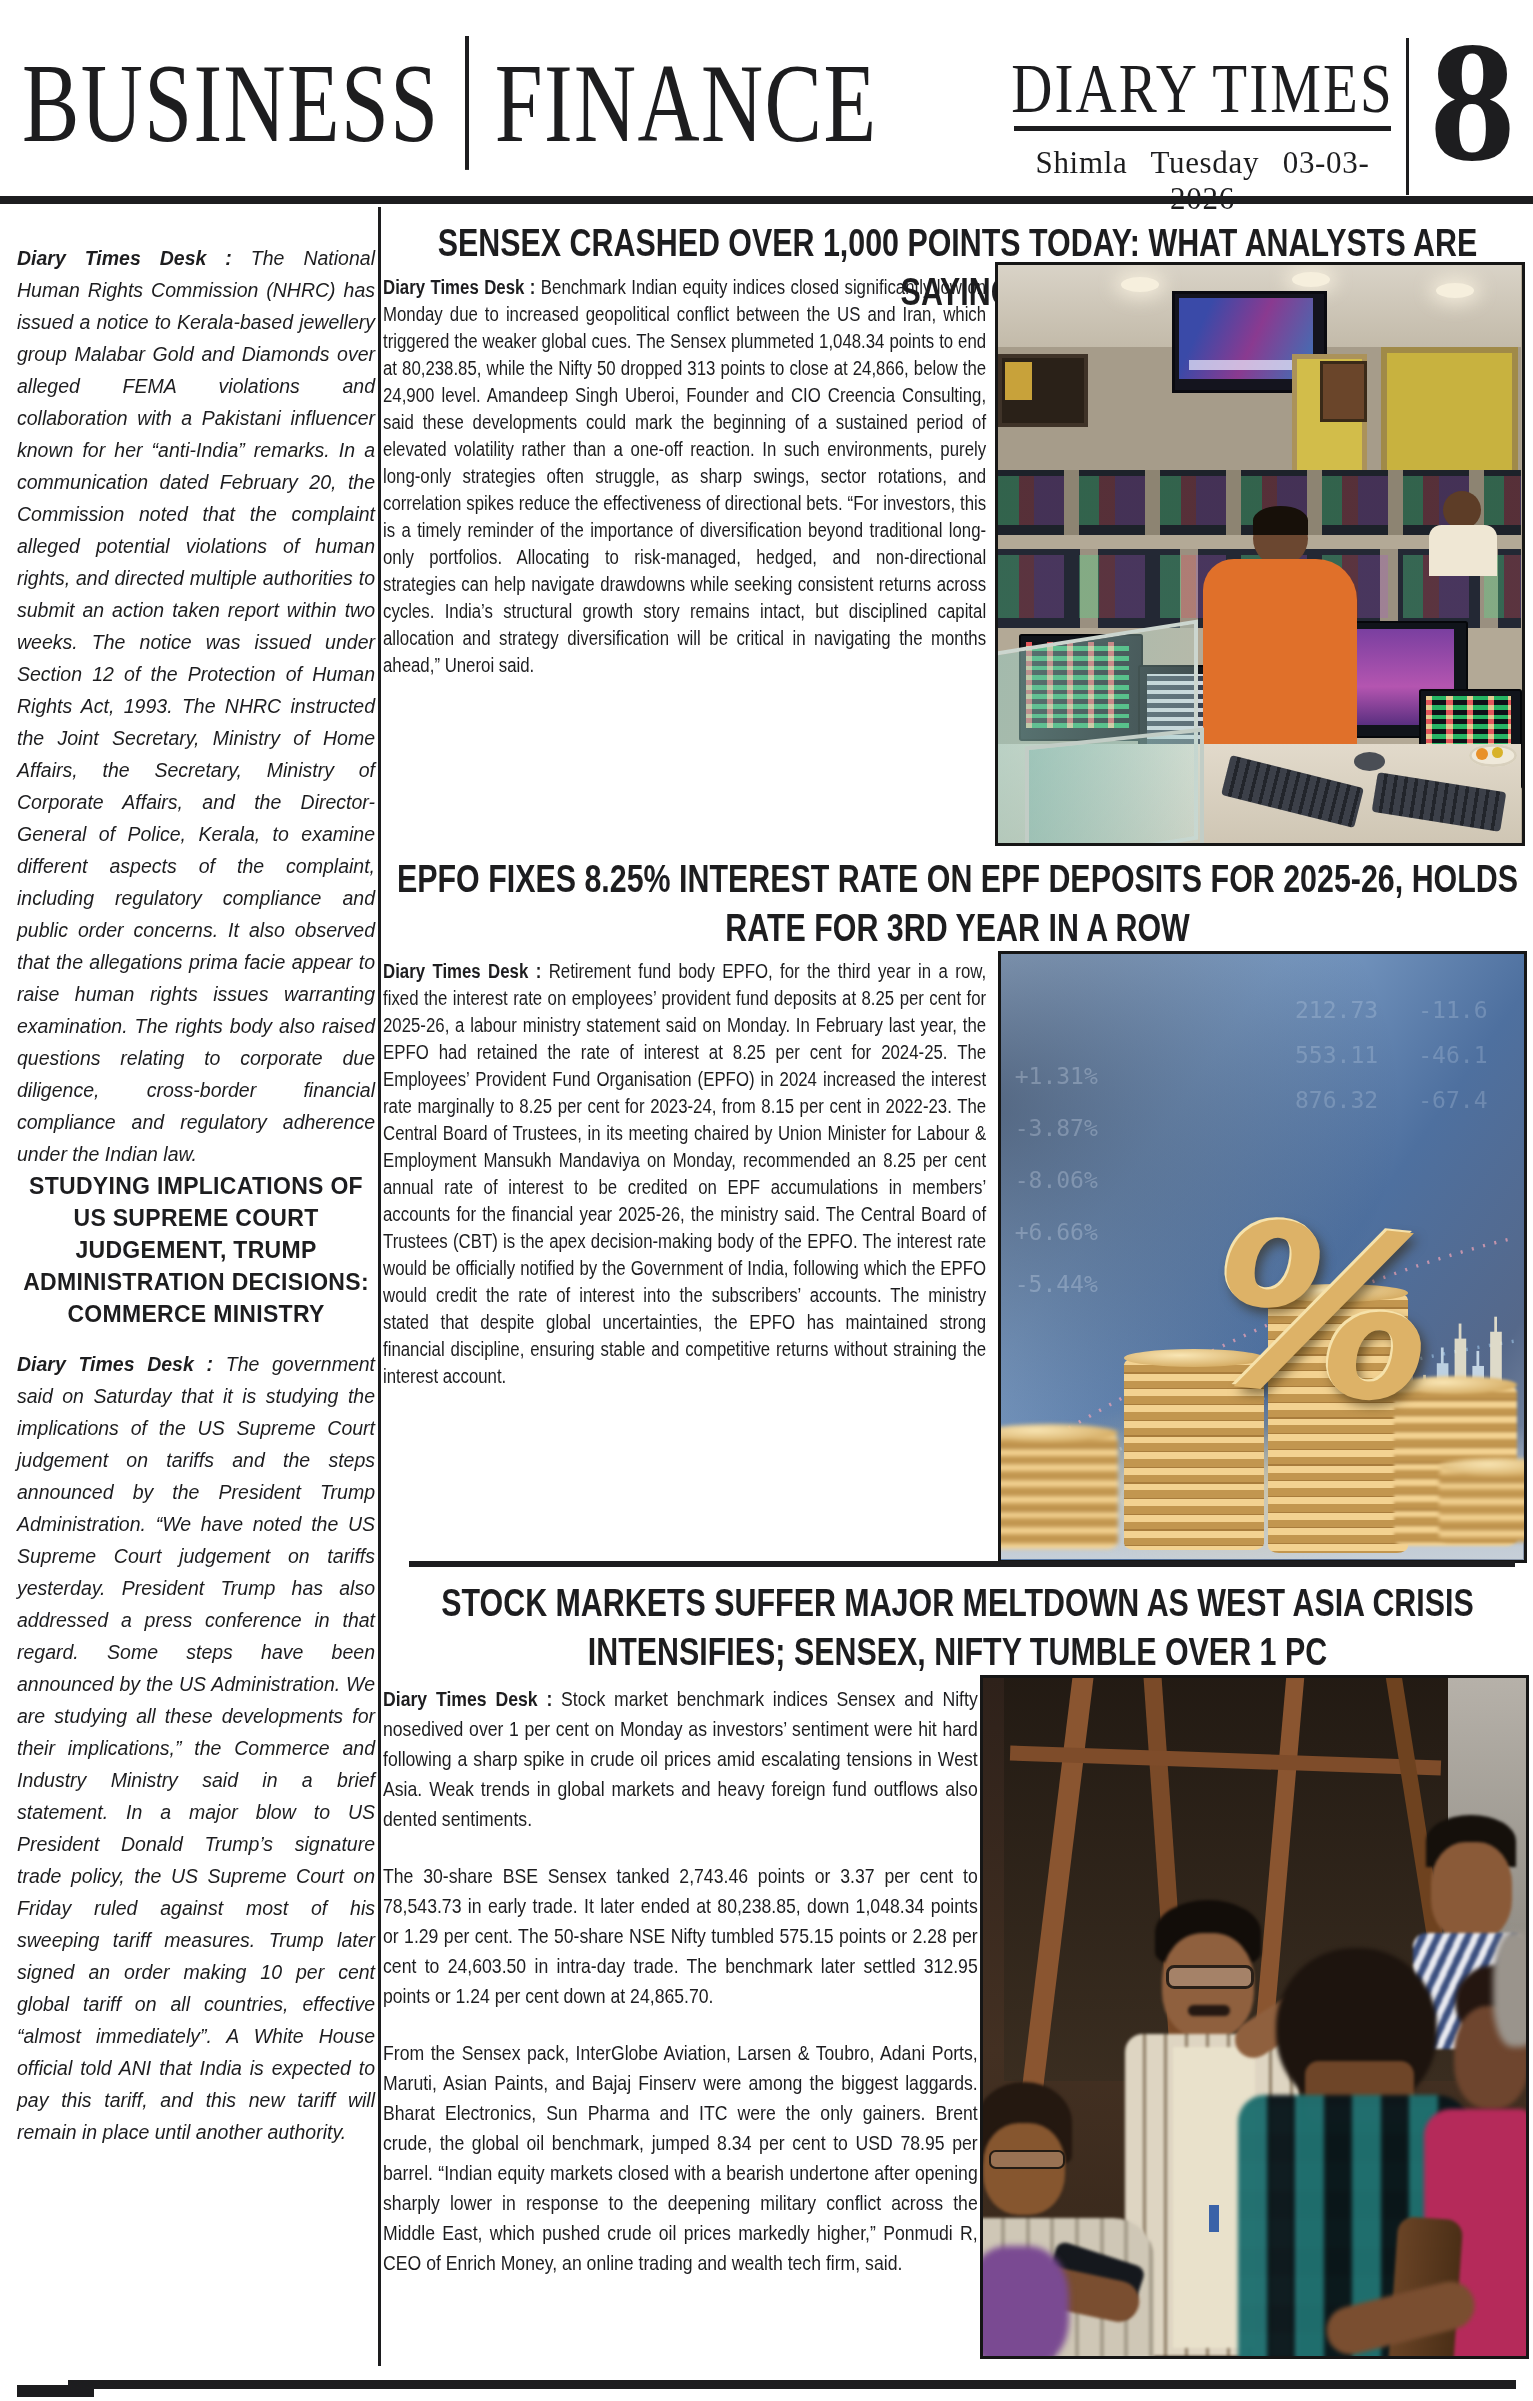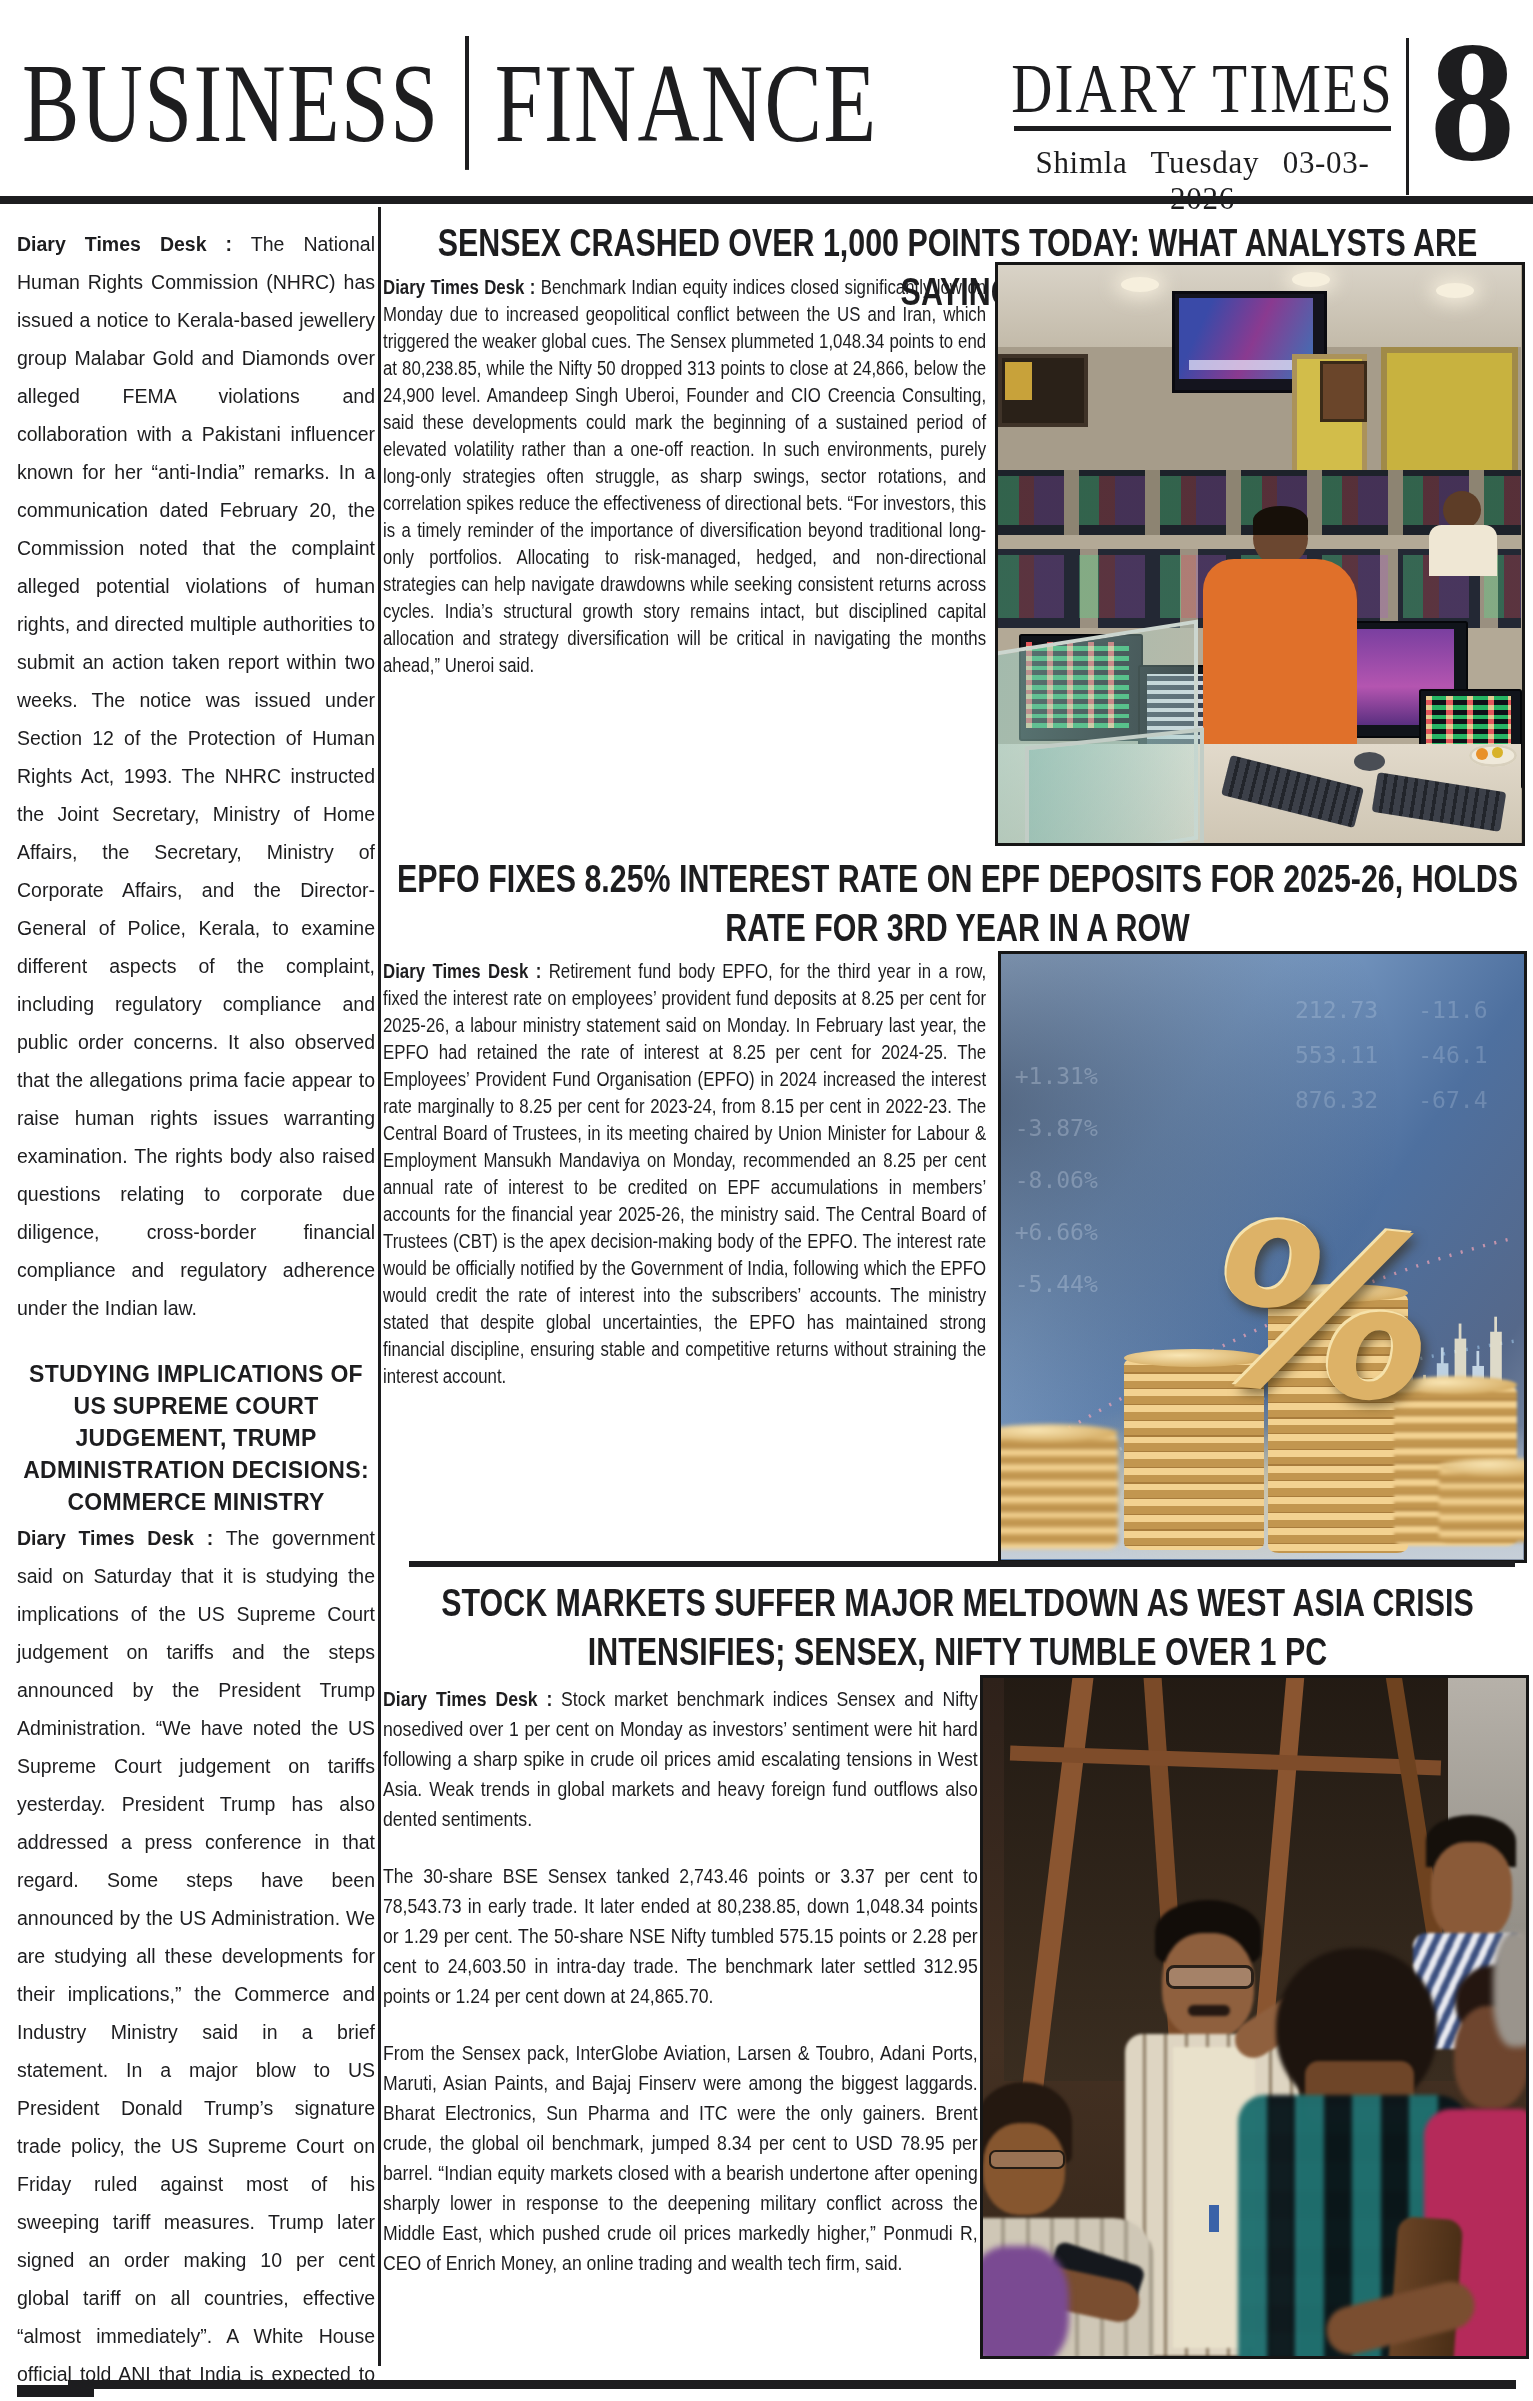--- a/index.html
+++ b/index.html
@@ -20,22 +20,22 @@
             font-family:"Liberation Serif",serif;font-weight:700;font-size:171px;line-height:192px;}
   .header-rule{position:absolute;left:0;top:196px;width:1533px;height:7.5px;background:#1d1d1f;}
   
   .col-rule{position:absolute;left:378px;top:207px;width:2.7px;height:2159px;background:#1d1d1f;}
   .epfo-rule{position:absolute;left:409px;top:1561px;width:1106px;height:6.2px;background:#1d1d1f;}
   .bottom-bar{position:absolute;left:68px;top:2380px;width:1448px;height:9px;background:#1d1d1f;}
   .bottom-notch{position:absolute;left:17px;top:2385px;width:77px;height:11.6px;background:#1d1d1f;}
   
   .left-col{position:absolute;left:17px;top:224px;width:358px;}
   .l-head{font-weight:800;font-size:23px;line-height:32px;text-align:center;letter-spacing:0.3px;}
-  .l-head.second{margin-top:31px;}
-  .l-body{font-size:19.5px;line-height:38px;text-align:justify;margin:1px 0 0 0;}
+  .l-head.second{}
+  .l-body{font-size:19.5px;line-height:32px;text-align:justify;margin:18px 0 0 0;font-style:italic;}
   .byline{font-weight:800;}
   
   .big-head{position:absolute;left:239px;width:1437px;transform:scaleX(0.80);transform-origin:50% 0;
             text-align:center;font-weight:800;font-size:38px;line-height:49px;letter-spacing:0;}
   .cond{position:absolute;text-align:justify;transform:scaleX(0.84);transform-origin:0 0;}
   .sensex-body{left:383px;top:274px;width:718px;font-size:20px;line-height:27px;}
   .epfo-body{left:383px;top:958px;width:718px;font-size:20px;line-height:27px;}
   .melt-body{left:383px;top:1684px;width:708px;font-size:21px;line-height:30px;}
   .melt-body p{margin:0 0 27px 0;}
   

